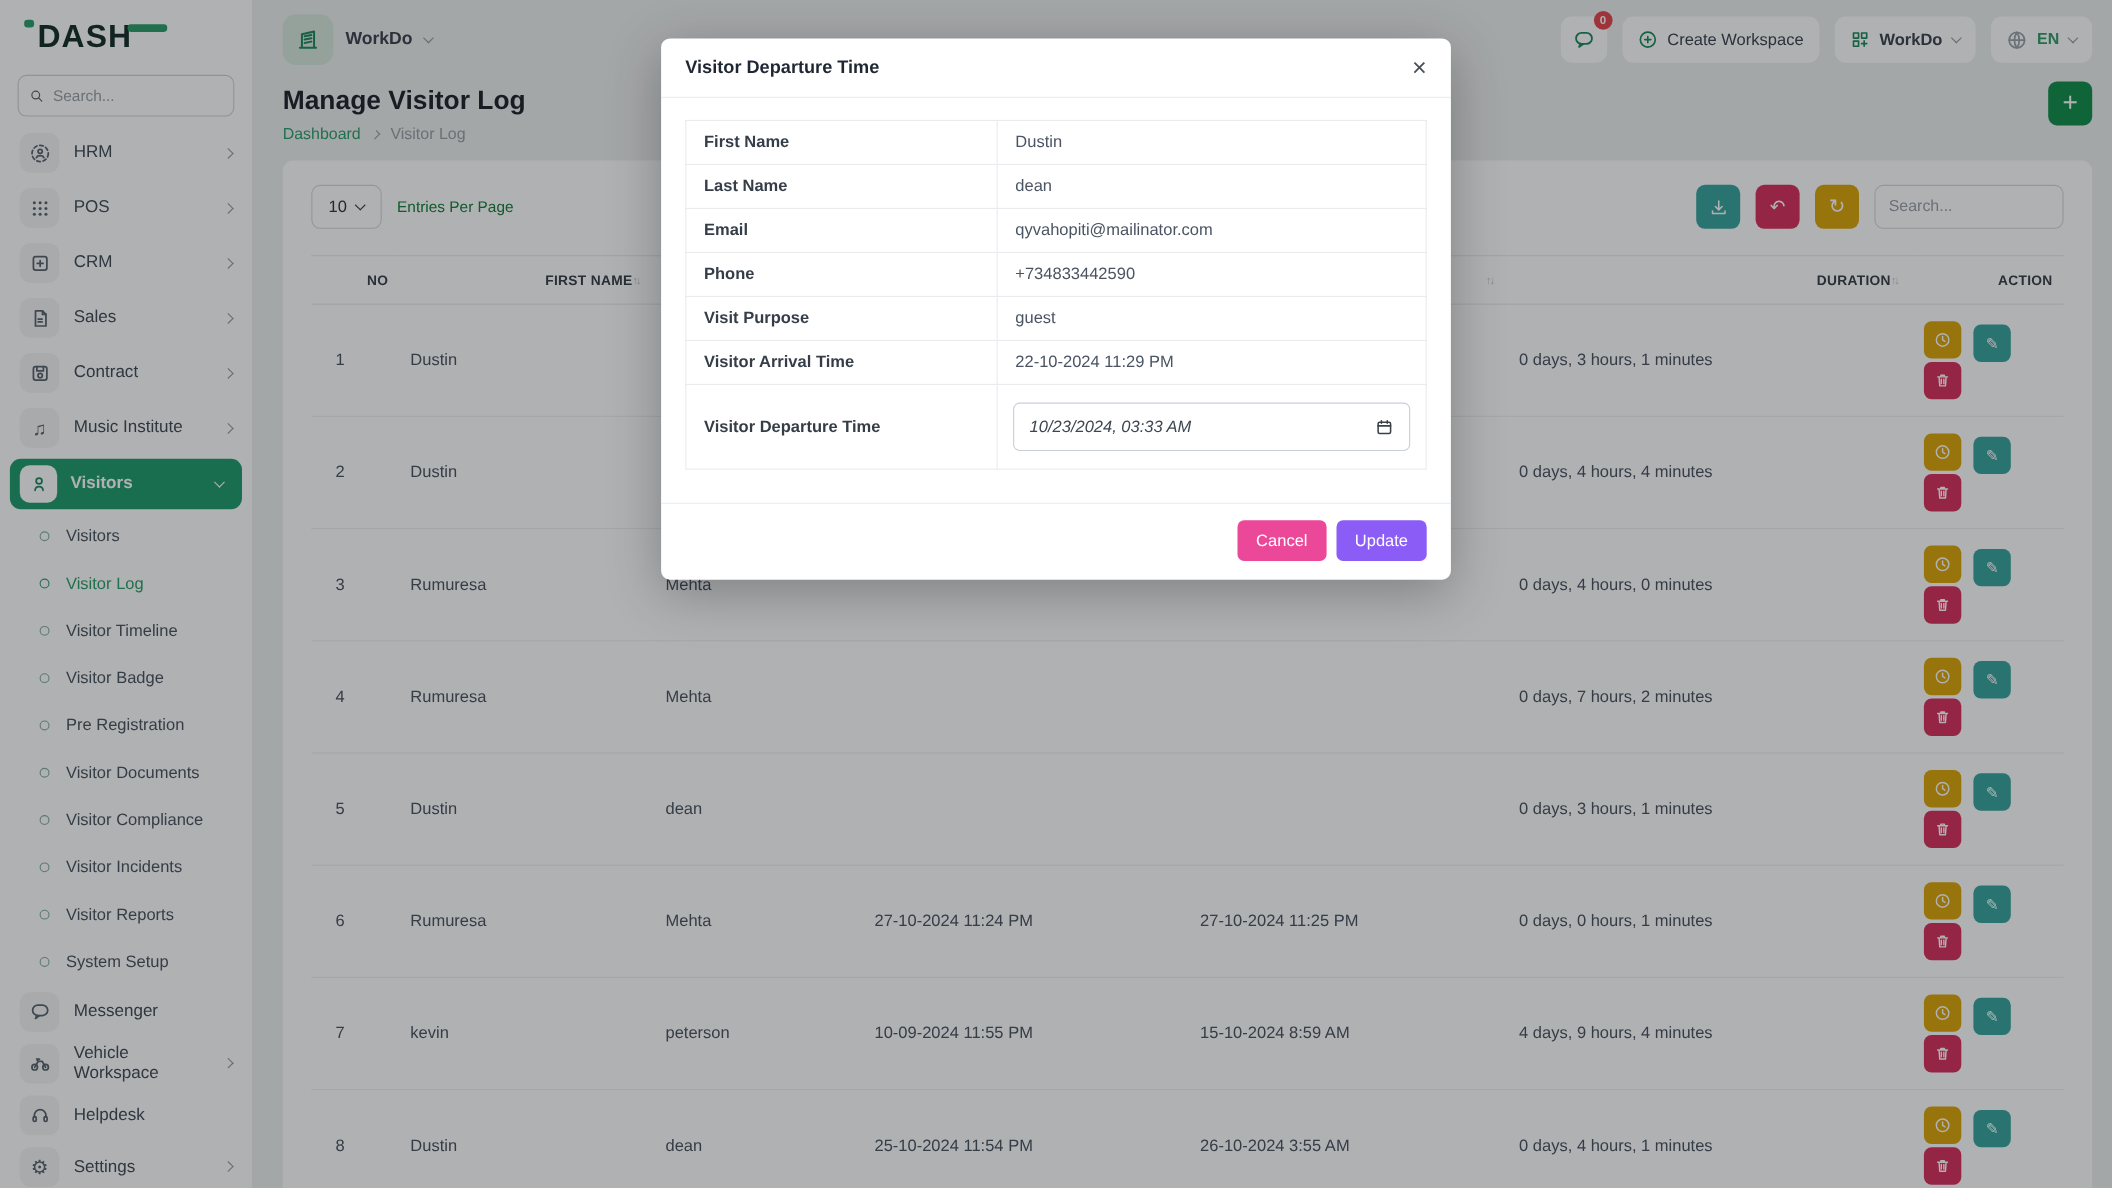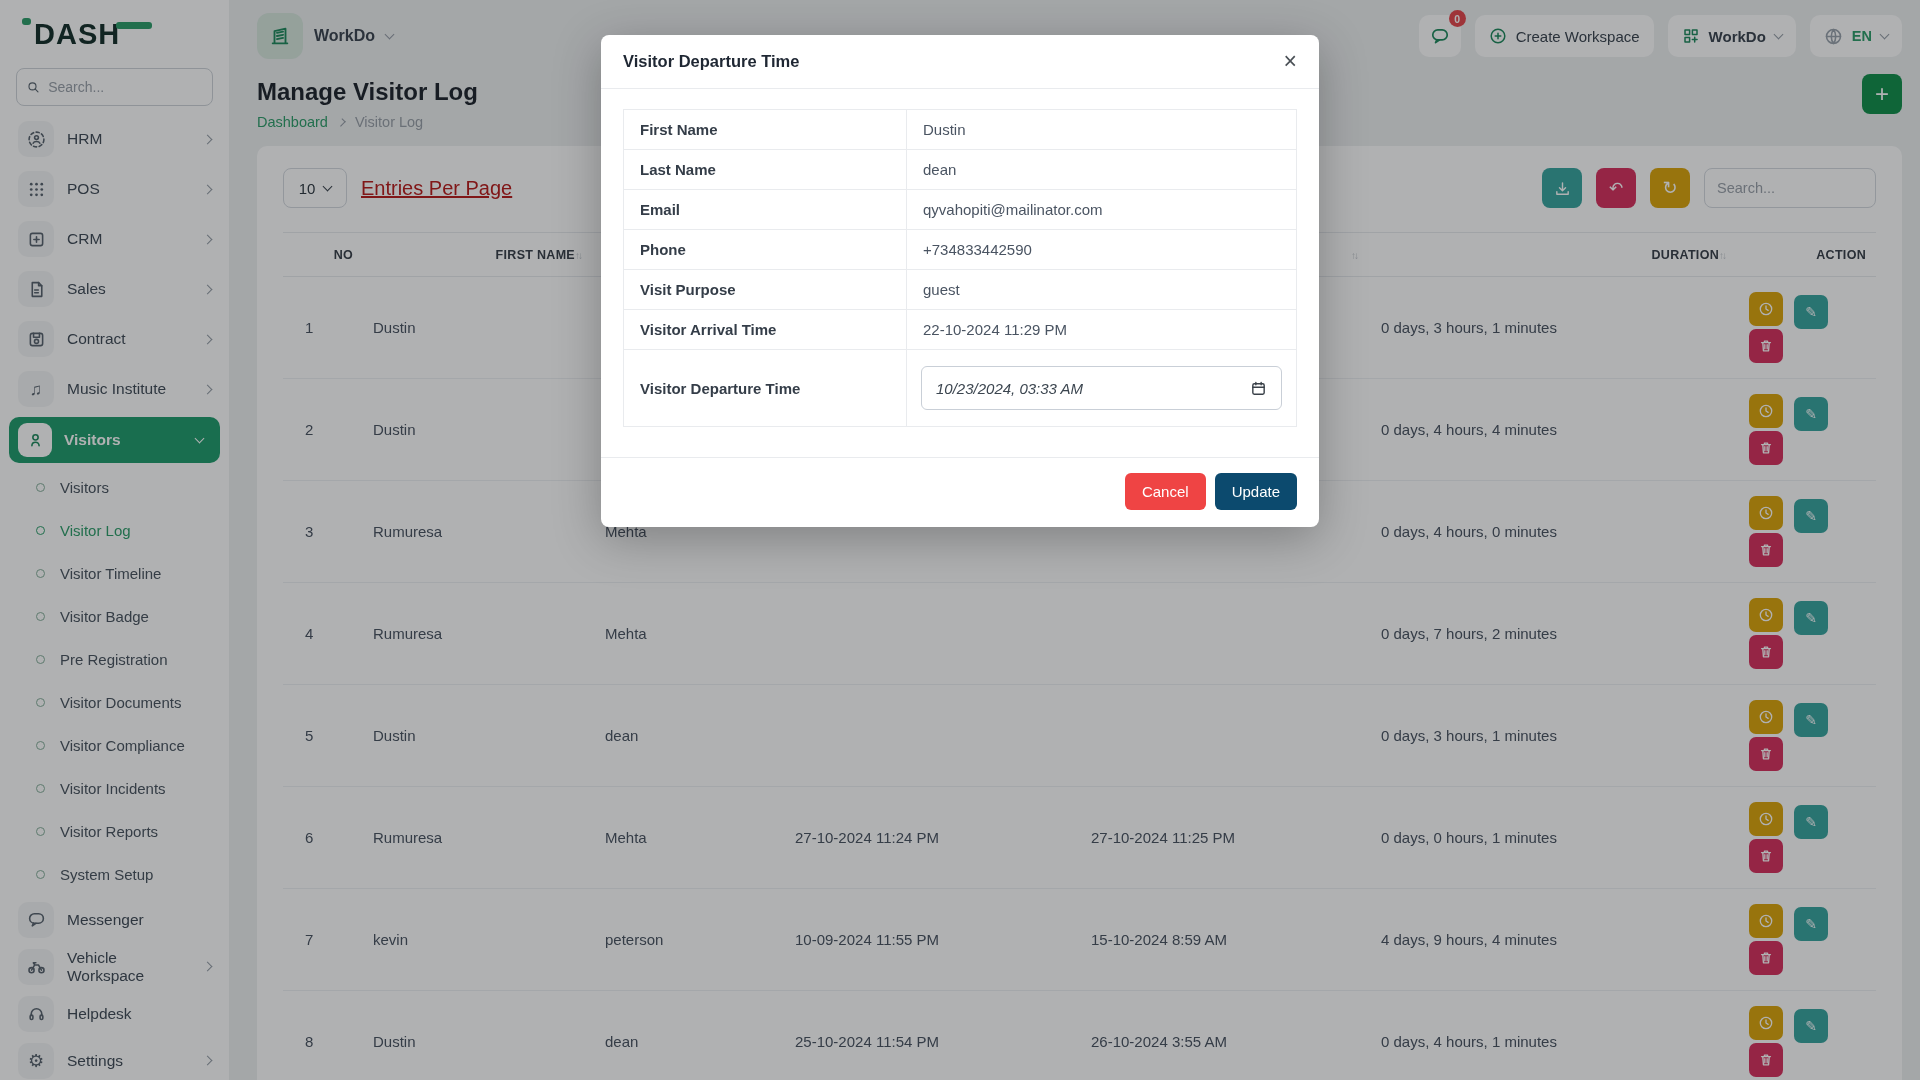--- a/index.html
+++ b/index.html
@@ -50,21 +50,21 @@
   .page-title { font-size:24px; font-weight:700; color:#1f262e; }
   .crumbs { display:flex; align-items:center; gap:10px; margin-top:8px; font-size:14.5px; }
   .crumbs .home { color:#2f9e6b; text-decoration:none; cursor:pointer; }
   .crumbs .cur { color:#99a0a8; }
   .crumbs .chev { width:5px; height:5px; }
   .add-btn { position:absolute; right:18px; top:12px; width:40px; height:40px; border-radius:8px; background:#12904c; border:none; color:#fff; font-size:24px; line-height:1; cursor:pointer; display:flex; align-items:center; justify-content:center; }
 
   .card { margin:16px 18px 0 28px; background:#fff; border-radius:10px; padding:22px 26px 20px; }
   .controls { display:flex; align-items:center; gap:14px; margin-bottom:24px; }
   .select { width:64px; height:40px; border:1px solid #d4d9df; border-radius:8px; display:flex; align-items:center; justify-content:center; gap:9px; font-size:15px; color:#2f3942; cursor:pointer; background:#fff; }
-  .ctrl-label { font-size:20px; color:#b91c1c;text-decoration:underline; }
+  .ctrl-label { font-size:14px; color:#15803d; }
   .spacer { flex:1; }
   .tool-btn { width:40px; height:40px; border:none; border-radius:8px; display:flex; align-items:center; justify-content:center; cursor:pointer; color:#fff; }
   .tool-btn .ico { stroke:#fff; width:17px; height:17px; }
   .tool-btn.dl { background:#39a5a0; }
   .tool-btn.undo { background:#d8315f; font-size:17px; color:#fff; }
   .tool-btn.refresh { background:#dca50c; font-size:18px; color:#fff; }
   .tbl-search { width:172px; height:40px; border:1px solid #d4d9df; border-radius:8px; padding:0 12px; font-size:14.5px; font-family:inherit; color:#3f4a56; outline:none; }
   .tbl-search::placeholder { color:#9aa1aa; }
 
   table.data { width:100%; border-collapse:collapse; }
@@ -88,22 +88,22 @@
   .m-body { padding:20px 22px 30px; }
   table.info { width:100%; border-collapse:collapse; border:1px solid #e9ebee; }
   table.info td { border:1px solid #e9ebee; padding:11px 16px; font-size:15px; vertical-align:middle; }
   table.info td.lbl { width:283px; font-weight:700; color:#343d48; }
   table.info td.val { color:#4a5462; }
   table.info td.dtcell { padding:16px 14px;font-style:italic; }
   .dt-input { height:44px; border:1px solid #c9cfd7; border-radius:6px; display:flex; align-items:center; padding:0 14px; font-size:15px; color:#3c4650; cursor:text; }
   .dt-input .cal { margin-left:auto; }
   .m-foot { display:flex; justify-content:flex-end; gap:9px; padding:15px 22px 17px; border-top:1px solid #e9ebee; }
   .btn { border:none; border-radius:6px; padding:10px 17px; font-size:15px; color:#fff; font-family:inherit; cursor:pointer; }
-  .btn.cancel { background:#ef4444; }
-  .btn.update { background:#0c4a6e; }
+  .btn.cancel { background:#ec4899; }
+  .btn.update { background:#8b5cf6; }
 </style>
 </head>
 <body>
 
 <aside class="sidebar">
   <div class="logo">
     <span class="logo-dot"></span>
     <span class="logo-text">DASH</span>
     <span class="logo-bar"></span>
   </div>

